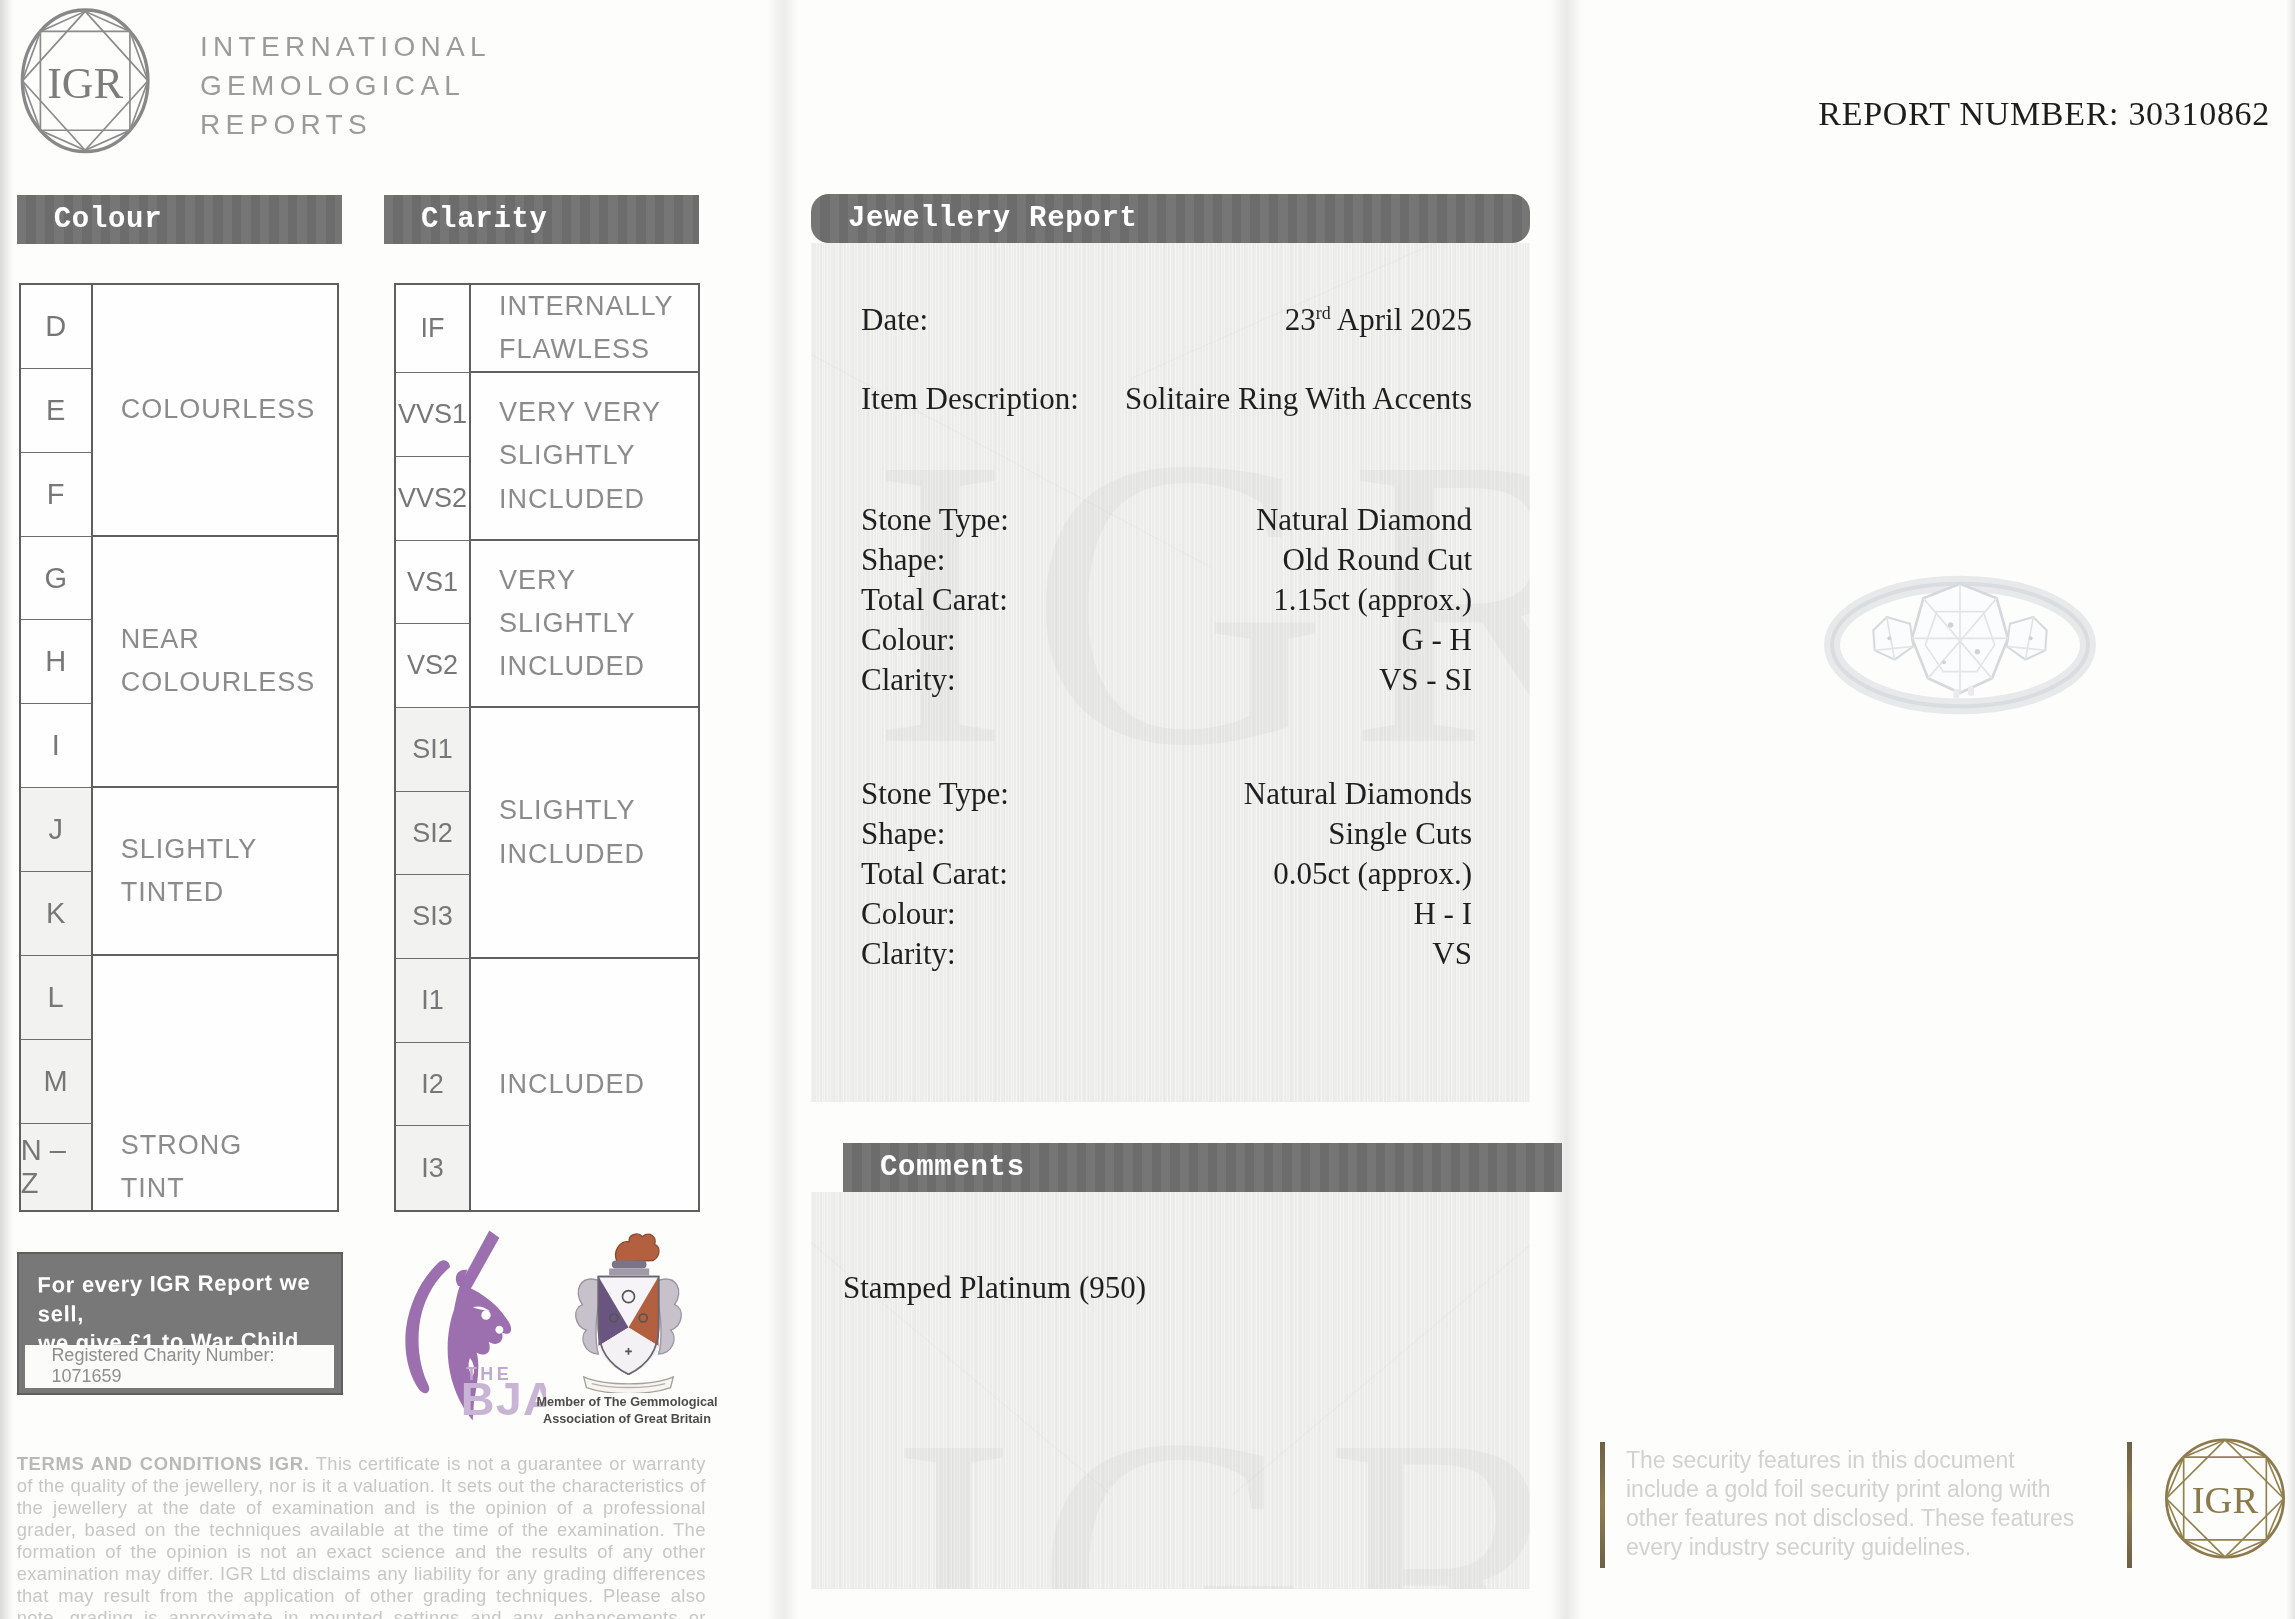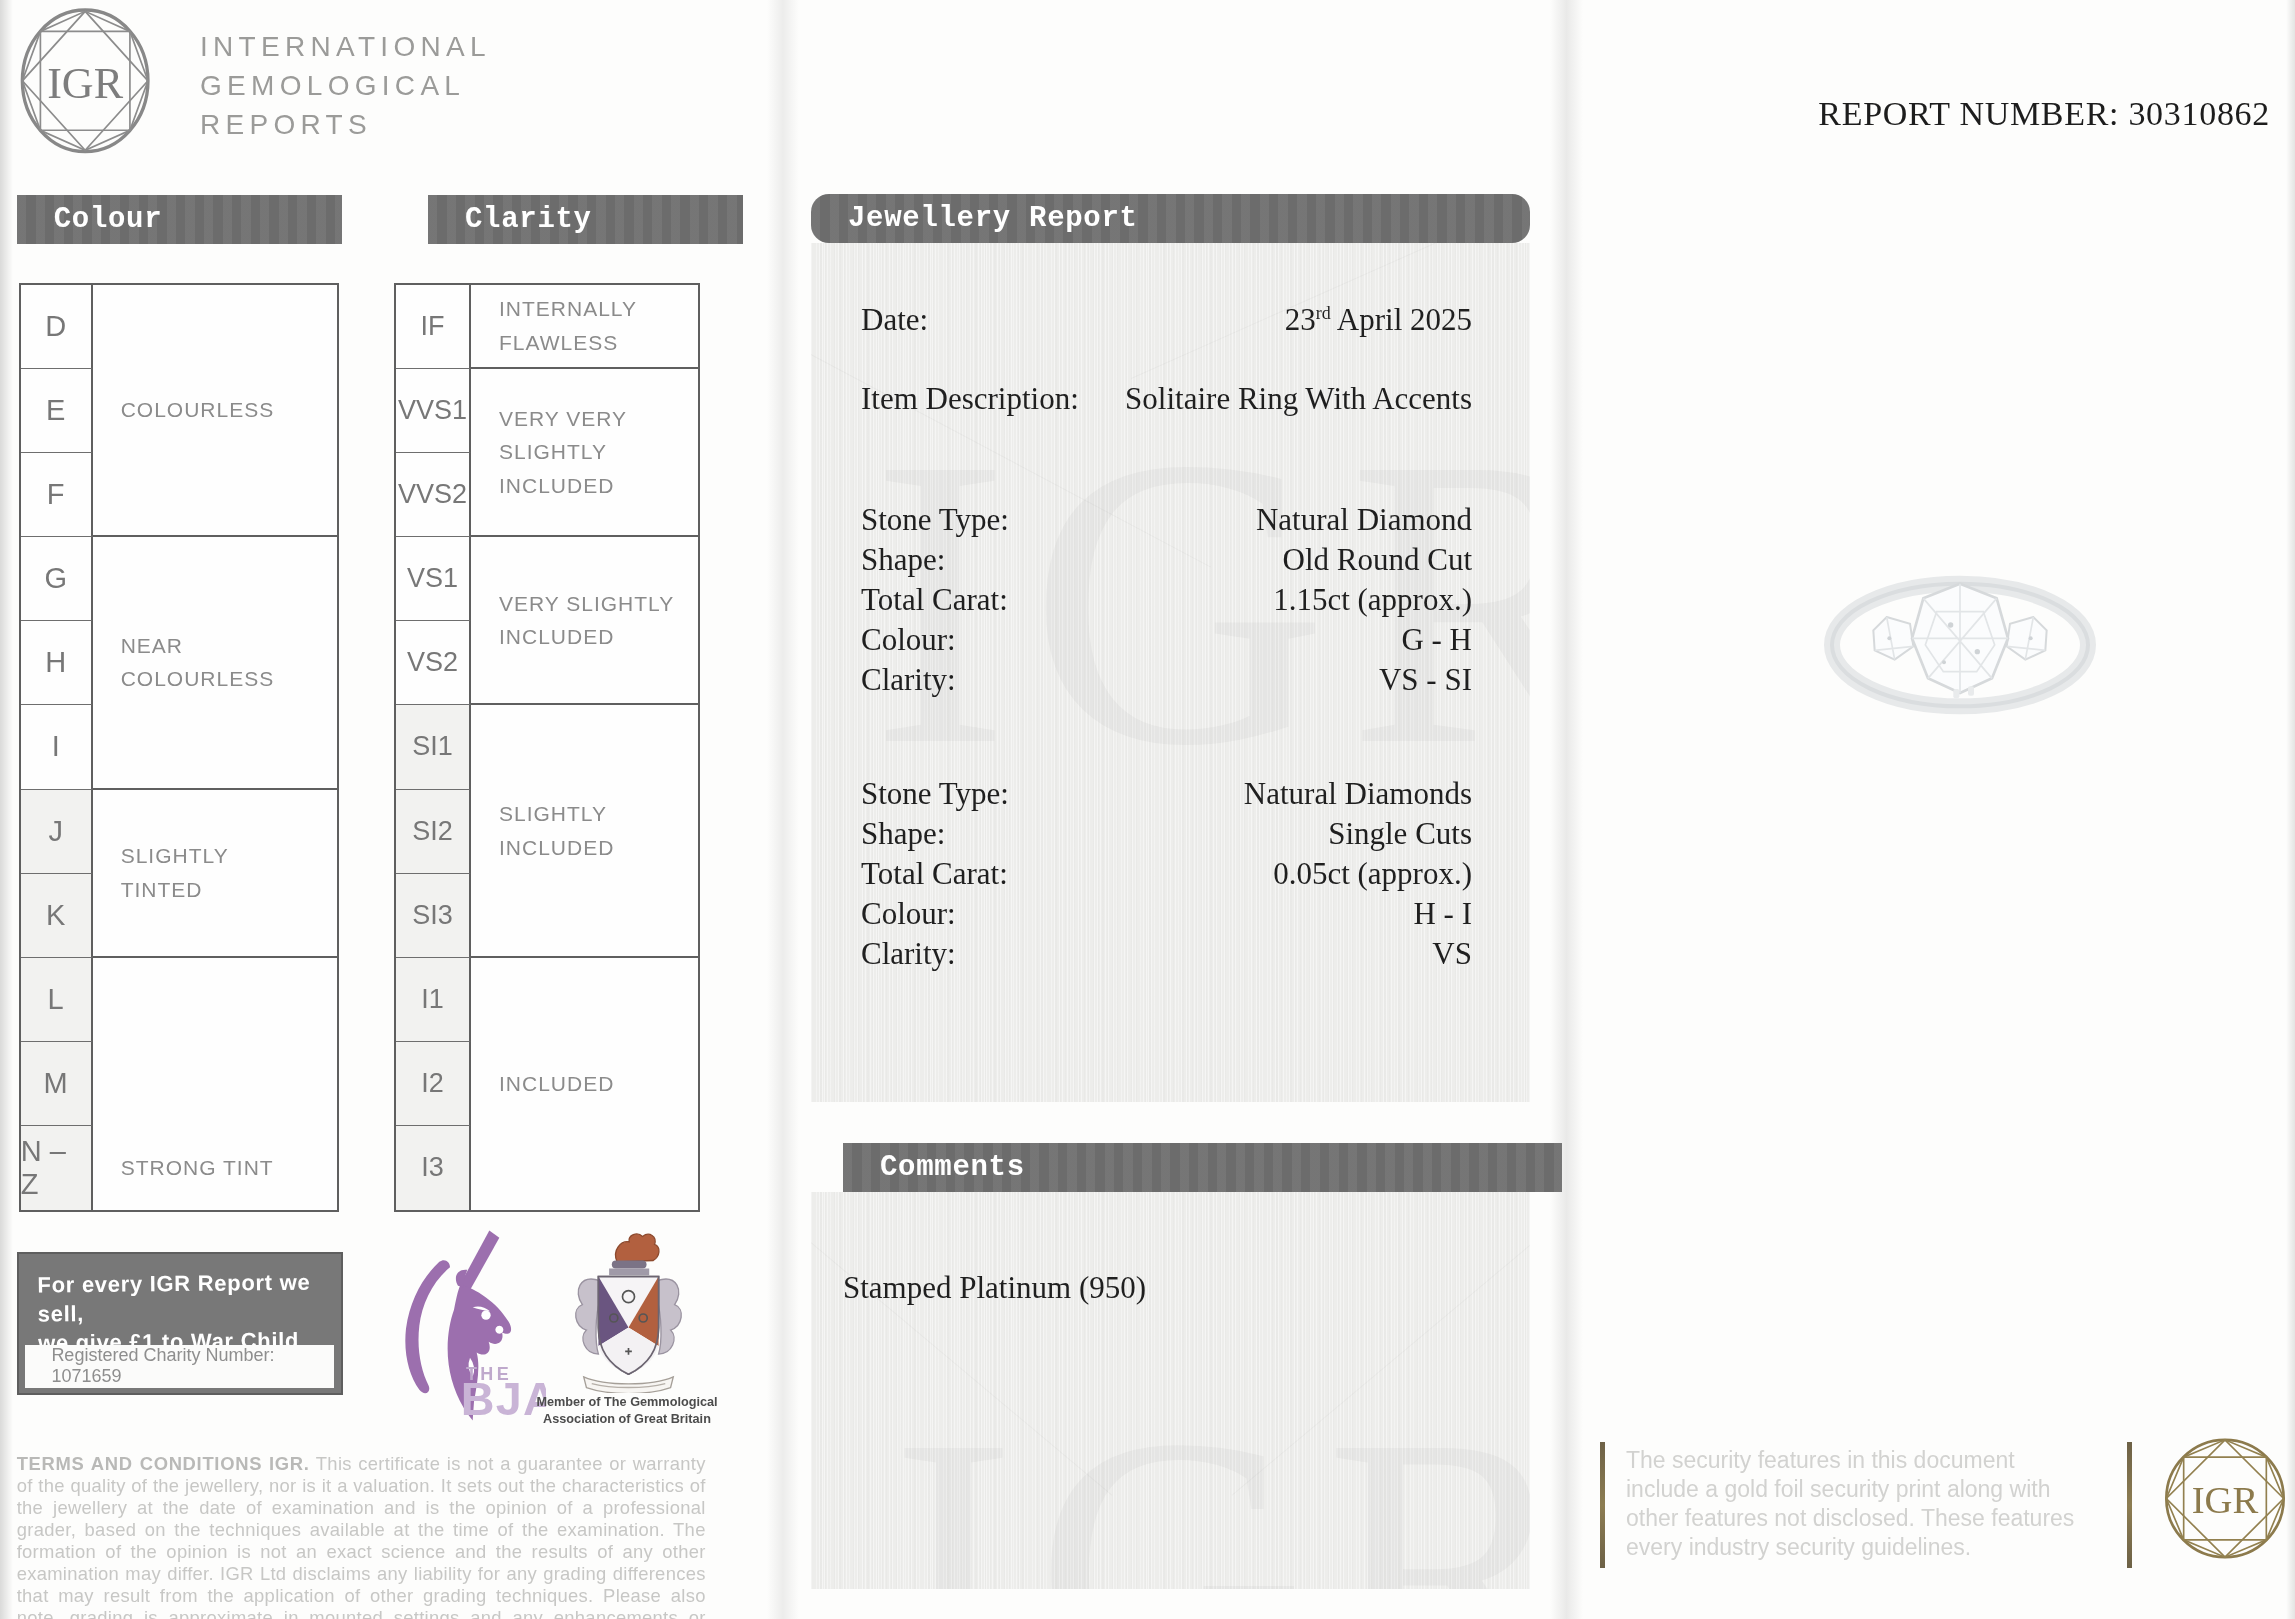--- a/index.html
+++ b/index.html
@@ -14,34 +14,34 @@
   
   .brand-logo{position:absolute;left:17.4px;top:4px;}
   .wordmark{position:absolute;left:200px;top:27px;font-size:28px;color:#9b9b99;letter-spacing:5.3px;line-height:39px;}
   .report-number{position:absolute;left:1576px;top:95px;width:694px;text-align:right;
         font-family:"Liberation Serif",serif;font-size:34px;color:#1d1d1d;letter-spacing:0.7px;}
   
   .bar{position:absolute;height:49px;background-color:#707070;
        background-image:repeating-linear-gradient(90deg,rgba(255,255,255,.04) 0 9.3px,rgba(0,0,0,.04) 9.3px 18.7px);
        color:#fff;font-size:29px;font-weight:bold;letter-spacing:0.7px;display:flex;align-items:center;padding-left:37px;box-sizing:border-box;font-family:Liberation Mono, monospace;}
   .bar.colour{left:16.7px;top:195px;width:325px;}
-  .bar.clarity{left:384px;top:195px;width:315px;margin-left:44px;}
+  .bar.clarity{left:384px;top:195px;width:315px;}
   .bar.jr{left:811px;top:194px;width:719px;border-radius:18px;}
   .bar.comments{left:843px;top:1143px;width:719px;}
   .bar.article{left:1609px;top:194px;width:602px;}
   
   .grade-table{position:absolute;display:grid;border:2px solid #5f5f5f;background:#fefefe;box-sizing:border-box;}
   .grade-table.colour{left:18.7px;top:283px;width:320px;height:929px;grid-template-columns:72px 1fr;grid-template-rows:repeat(11,1fr);}
   .grade-table.clarity{left:394px;top:283px;width:306px;height:929px;grid-template-columns:75px 1fr;grid-template-rows:repeat(11,1fr);}
   .gcell{display:flex;align-items:center;justify-content:center;font-size:29px;color:#777;
          border-bottom:1.3px solid #6e6e6e;border-right:2px solid #5f5f5f;grid-column:1;}
   .gcell.last{border-bottom:none;}
   .gcell.shade{background:#f2f2f0;}
   .gdesc{grid-column:2;display:flex;align-items:center;padding-left:28px;box-sizing:border-box;
-         font-size:21px;color:#8b8b8b;letter-spacing:1px;line-height:1.6;border-bottom:2px solid #5f5f5f;}
+         font-size:27px;color:#8b8b8b;letter-spacing:1px;line-height:1.6;border-bottom:2px solid #5f5f5f;}
   .gdesc.last{border-bottom:none;}
   .gdesc span{max-width:190px;}
   .grade-table.clarity .gdesc span{max-width:220px;}
   
   .paper{position:absolute;background-color:#ededeb;overflow:hidden;
          background-image:repeating-linear-gradient(90deg,rgba(255,255,255,.45) 0 0.7px,transparent 0.7px 2.7px),
                           repeating-linear-gradient(90deg,rgba(0,0,0,.015) 0 1.3px,transparent 1.3px 4.7px);}
   .paper.jr-body{left:811px;top:243px;width:719px;height:859px;}
   .paper.comments-body{left:811px;top:1192px;width:719px;height:397px;}
   .wm{position:absolute;font-family:"Liberation Serif",serif;color:rgba(100,100,100,.05);

